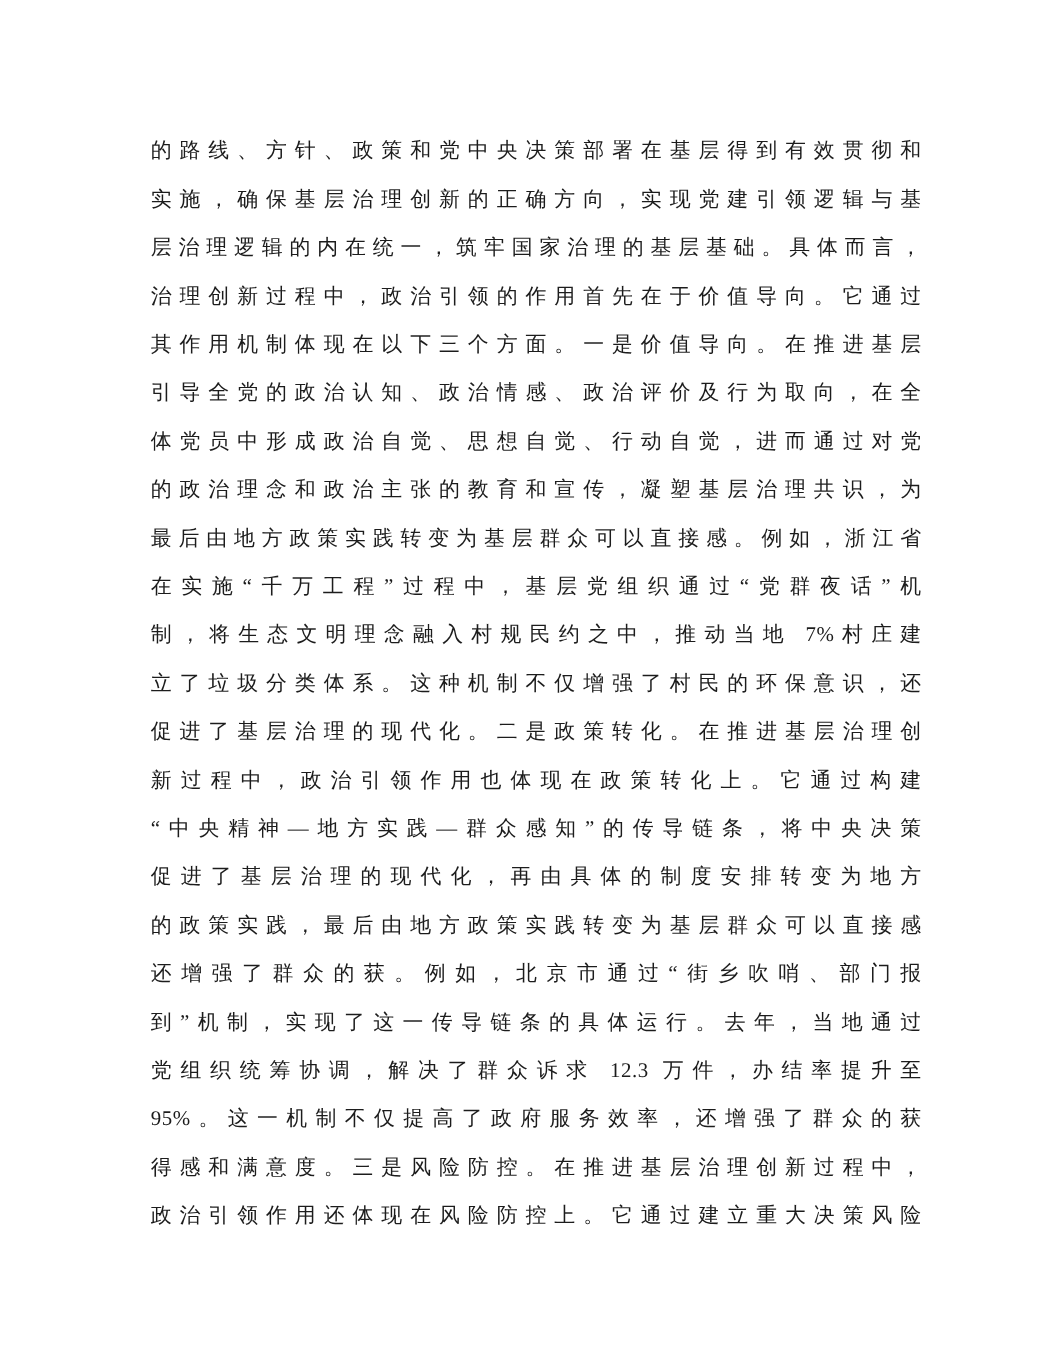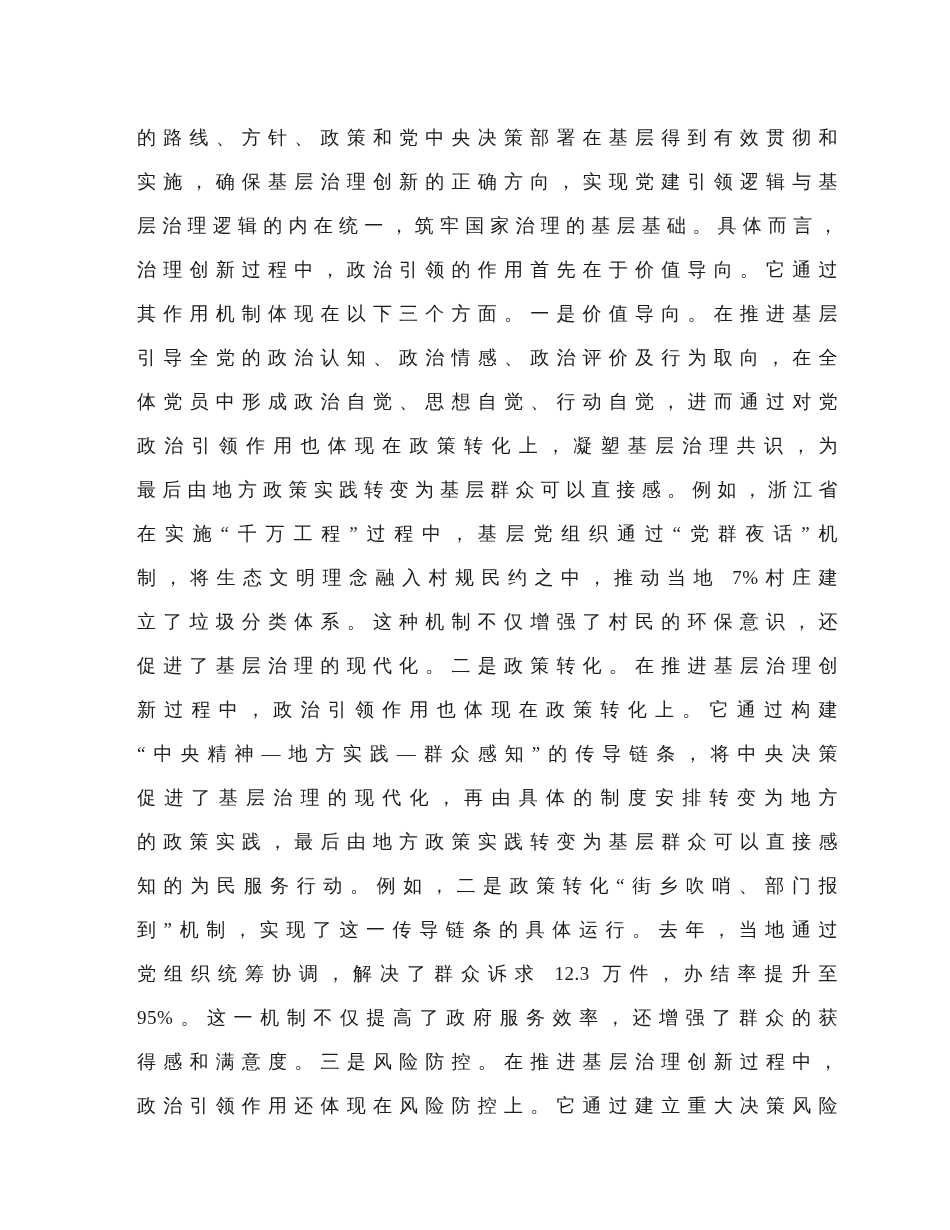--- a/index.html
+++ b/index.html
@@ -49,30 +49,30 @@
 
 <div class="page">
   <div class="text-block">
     <div class="line">的路线、方针、政策和党中央决策部署在基层得到有效贯彻和</div>
     <div class="line">实施，确保基层治理创新的正确方向，实现党建引领逻辑与基</div>
     <div class="line">层治理逻辑的内在统一，筑牢国家治理的基层基础。具体而言，</div>
     <div class="line">治理创新过程中，政治引领的作用首先在于价值导向。它通过</div>
     <div class="line">其作用机制体现在以下三个方面。一是价值导向。在推进基层</div>
     <div class="line">引导全党的政治认知、政治情感、政治评价及行为取向，在全</div>
     <div class="line">体党员中形成政治自觉、思想自觉、行动自觉，进而通过对党</div>
-    <div class="line">政治引领作用也体现在政策转化上，凝塑基层治理共识，为</div>
+    <div class="line">的政治理念和政治主张的教育和宣传，凝塑基层治理共识，为</div>
     <div class="line">最后由地方政策实践转变为基层群众可以直接感。例如，浙江省</div>
     <div class="line">在实施“千万工程”过程中，基层党组织通过“党群夜话”机</div>
     <div class="line">制，将生态文明理念融入村规民约之中，推动当地 7%村庄建</div>
     <div class="line">立了垃圾分类体系。这种机制不仅增强了村民的环保意识，还</div>
     <div class="line">促进了基层治理的现代化。二是政策转化。在推进基层治理创</div>
     <div class="line">新过程中，政治引领作用也体现在政策转化上。它通过构建</div>
     <div class="line">“中央精神—地方实践—群众感知”的传导链条，将中央决策</div>
     <div class="line">促进了基层治理的现代化，再由具体的制度安排转变为地方</div>
     <div class="line">的政策实践，最后由地方政策实践转变为基层群众可以直接感</div>
-    <div class="line">知的为民服务行动。例如，二是政策转化“街乡吹哨、部门报</div>
+    <div class="line">还增强了群众的获。例如，北京市通过“街乡吹哨、部门报</div>
     <div class="line">到”机制，实现了这一传导链条的具体运行。去年，当地通过</div>
     <div class="line">党组织统筹协调，解决了群众诉求 12.3 万件，办结率提升至</div>
     <div class="line">95%。这一机制不仅提高了政府服务效率，还增强了群众的获</div>
     <div class="line">得感和满意度。三是风险防控。在推进基层治理创新过程中，</div>
     <div class="line">政治引领作用还体现在风险防控上。它通过建立重大决策风险</div>
   </div>
 </div>
 
 </body></html>

